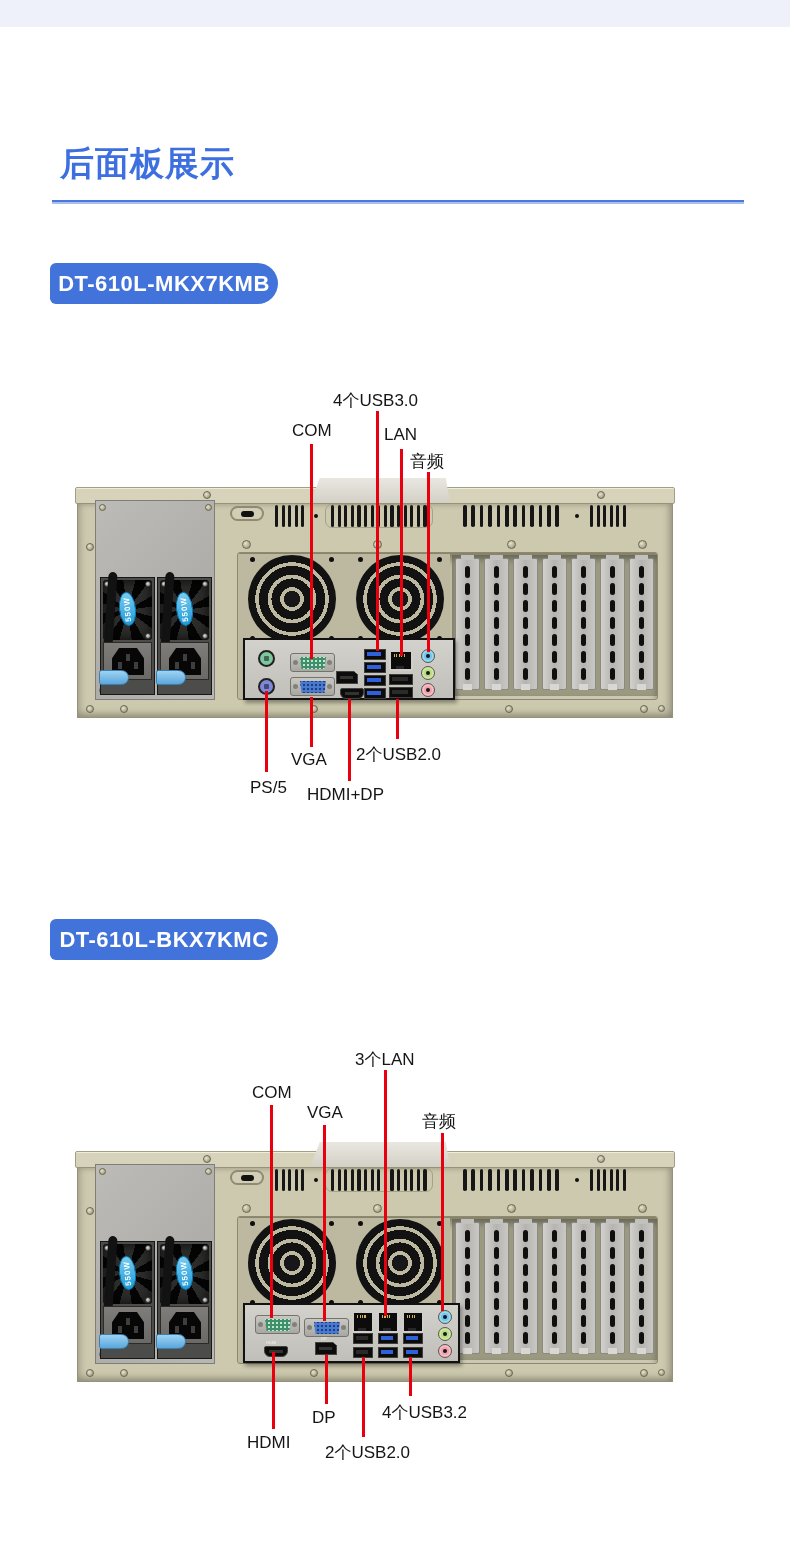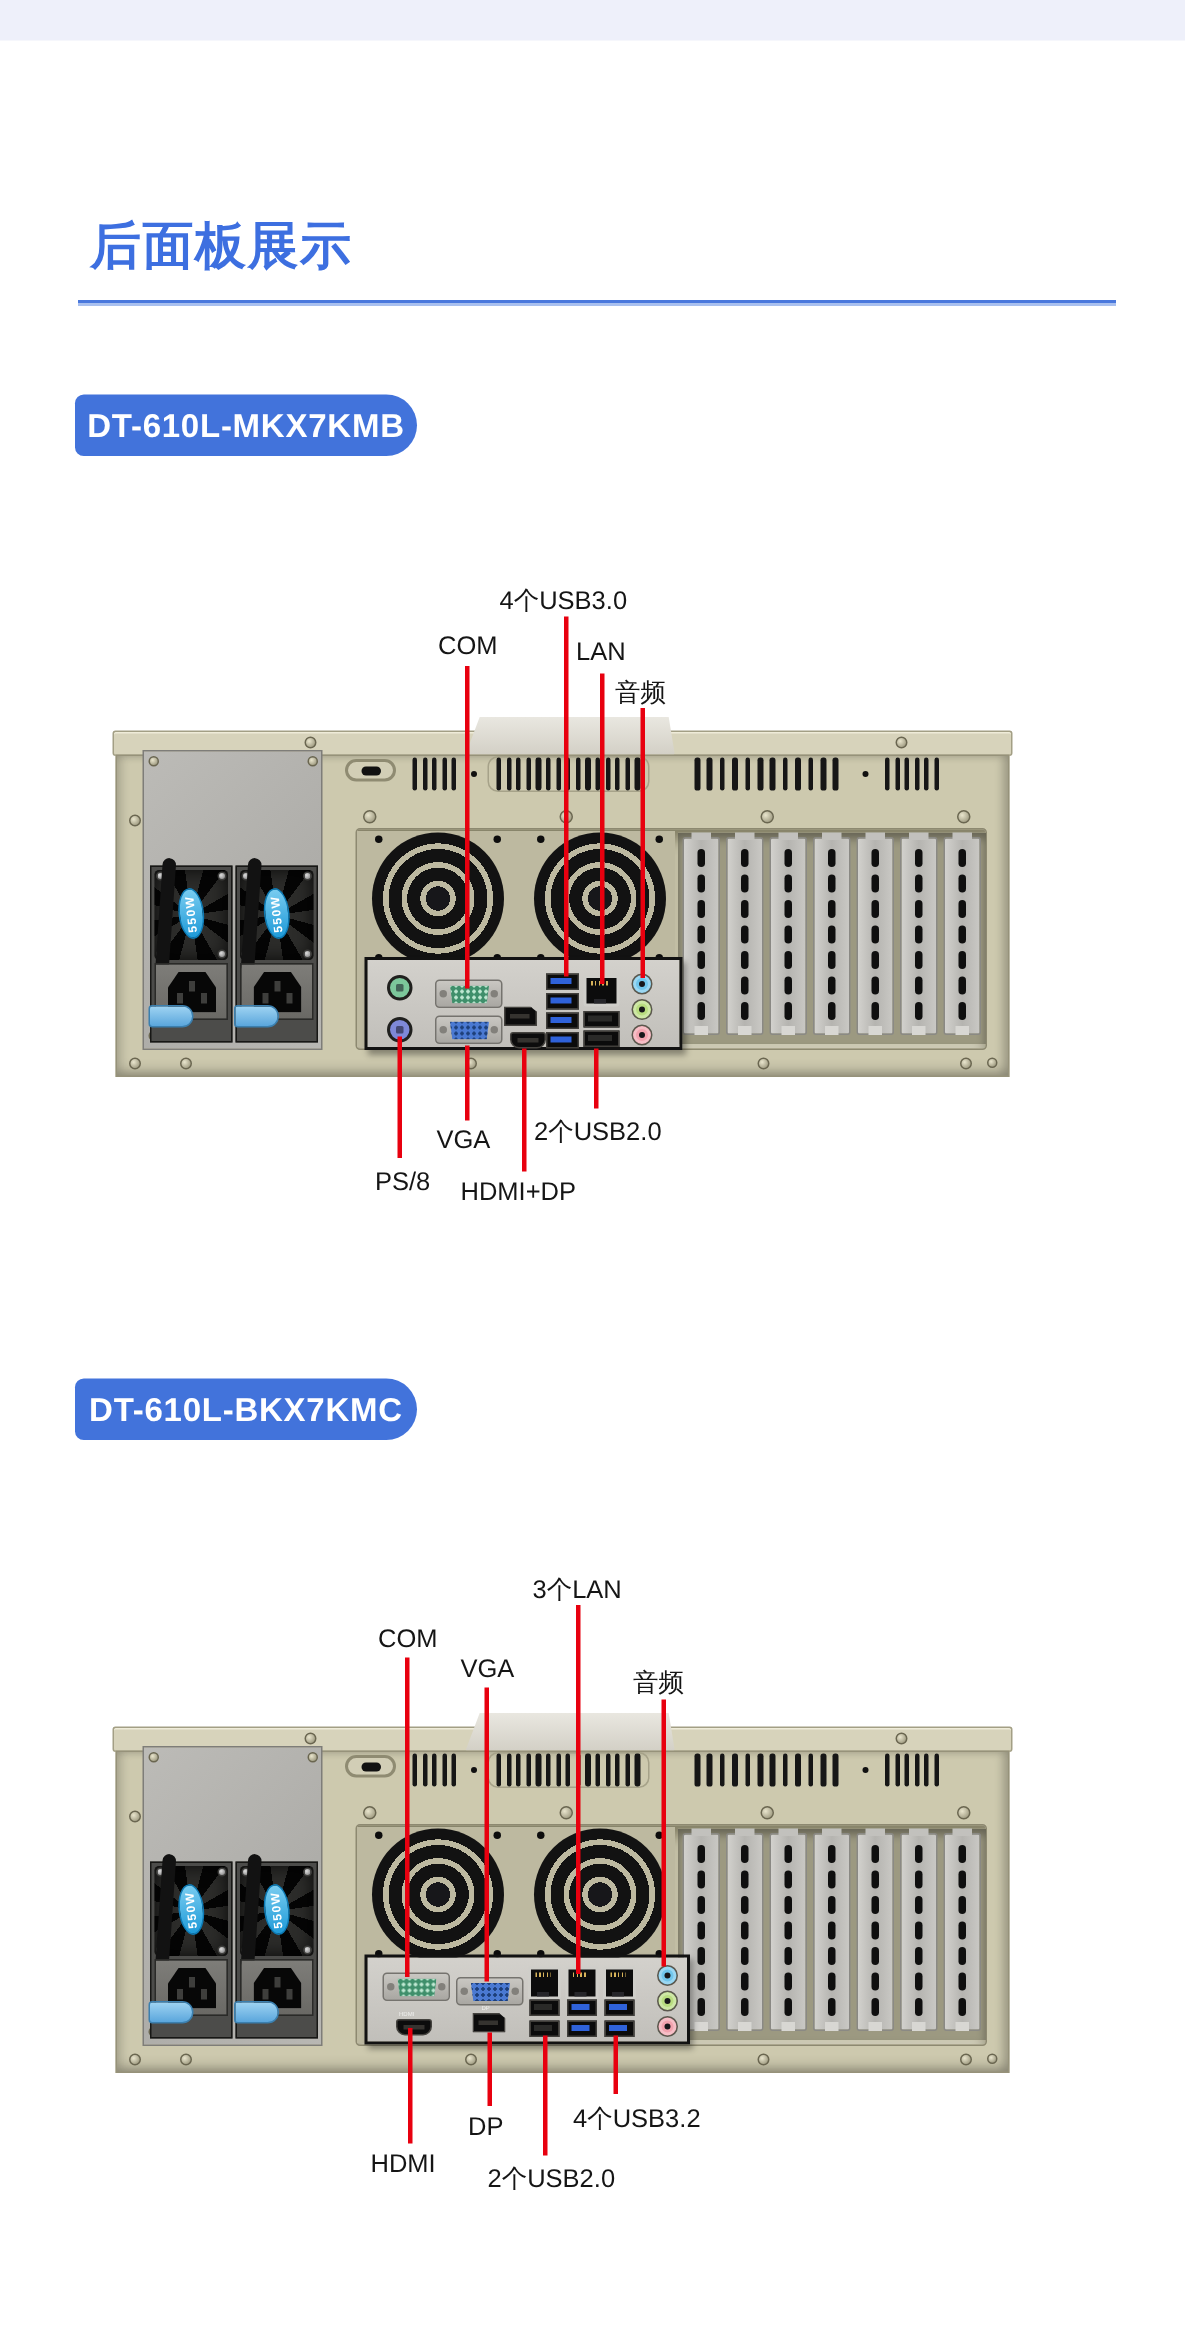--- a/index.html
+++ b/index.html
@@ -304,21 +304,21 @@
       <div style="position: absolute; left: 583px; top: 227px; width: 7px; height: 7px; border-radius: 50%; background: radial-gradient(circle at 35% 35%, rgb(233, 229, 205), rgb(142, 138, 112)); border: 1px solid rgb(106, 102, 80); box-sizing: border-box;"></div>
     </div>
     <div class="callout-label" style="left: 333px; top: 389px;">4个USB3.0</div>
     <div class="callout-line" style="left: 376px; top: 411px; height: 240px;"></div>
     <div class="callout-label" style="left: 292px; top: 421px;">COM</div>
     <div class="callout-line" style="left: 310px; top: 444px; height: 215px;"></div>
     <div class="callout-label" style="left: 384px; top: 425px;">LAN</div>
     <div class="callout-line" style="left: 400px; top: 449px; height: 207px;"></div>
     <div class="callout-label" style="left: 410px; top: 450px;">音频</div>
     <div class="callout-line" style="left: 427px; top: 472px; height: 180px;"></div>
-    <div class="callout-label" style="left: 250px; top: 778px;">PS/8</div>
+    <div class="callout-label" style="left: 250px; top: 778px;">PS/5</div>
     <div class="callout-line" style="left: 265px; top: 691px; height: 81px;"></div>
     <div class="callout-label" style="left: 291px; top: 750px;">VGA</div>
     <div class="callout-line" style="left: 310px; top: 697px; height: 50px;"></div>
     <div class="callout-label" style="left: 307px; top: 785px;">HDMI+DP</div>
     <div class="callout-line" style="left: 348px; top: 699px; height: 82px;"></div>
     <div class="callout-label" style="left: 356px; top: 743px;">2个USB2.0</div>
     <div class="callout-line" style="left: 396px; top: 699px; height: 40px;"></div>
   </div>
 
 <div class="badge badge2 abs">

